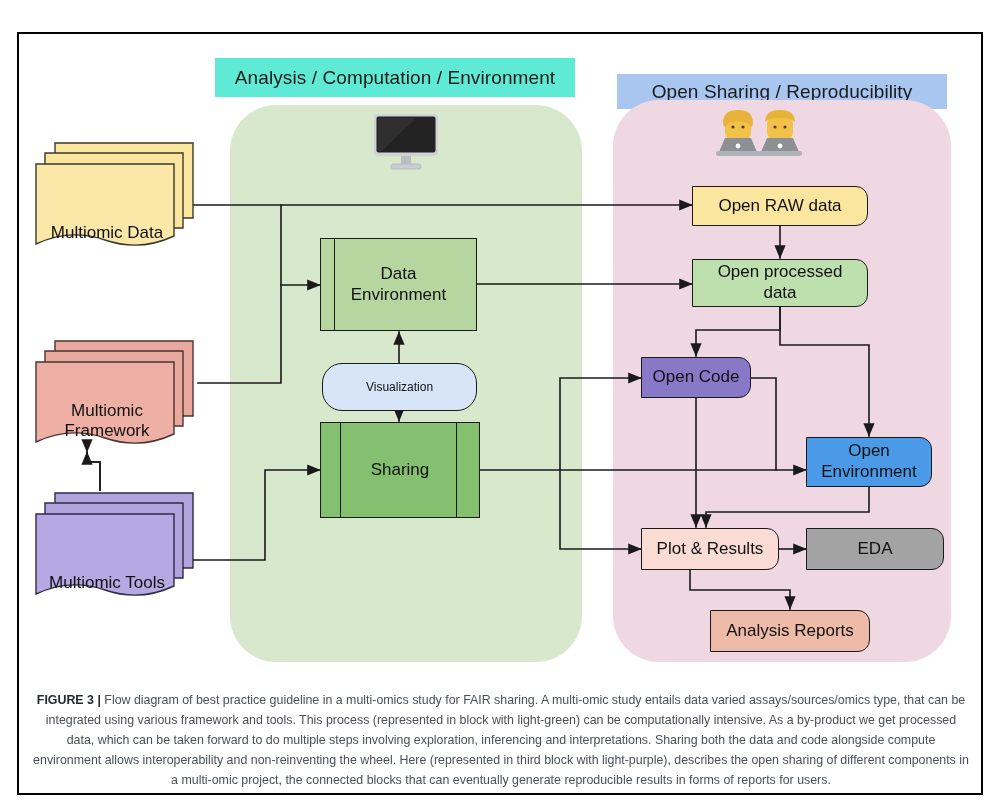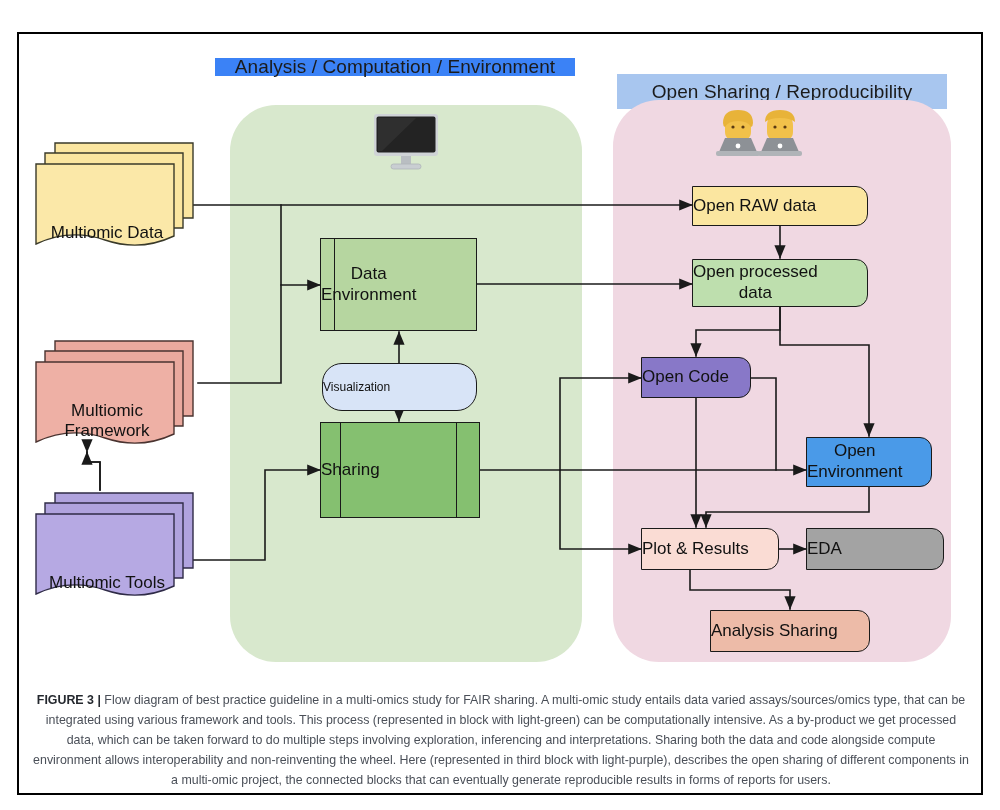--- a/index.html
+++ b/index.html
@@ -14,21 +14,21 @@
   #frame{
     position:absolute;left:17px;top:32px;width:966px;height:763px;
     border:2px solid #000;box-sizing:border-box;background:#fff;
   }
 
   
   .hdr{
     position:absolute;display:flex;align-items:center;justify-content:center;
     font-size:19px;color:#1b1b1b;letter-spacing:.1px;white-space:nowrap;
   }
-  #hdr-left{left:215px;top:58px;width:360px;height:18px;background:#3b82f6;}
+  #hdr-left{left:215px;top:58px;width:360px;height:39px;background:#5eead4;}
   #hdr-right{left:617px;top:50px;width:330px;height:35px;background:#a8c6ef;margin-top:24px;}
 
   
   .panel{position:absolute;border-radius:46px;}
   #panel-green{left:230px;top:105px;width:352px;height:557px;background:#d8e8cd;}
   #panel-pink{left:613px;top:100px;width:338px;height:562px;background:#f0d8e2;}
 
   
   .art{position:absolute;line-height:1;user-select:none;}
   #monitor-icon{left:372px;top:112px;width:68px;height:62px;}
@@ -46,21 +46,21 @@
   #doc-data{left:35px;top:140px;width:160px;height:110px;}
   #doc-frame{left:35px;top:338px;width:160px;height:110px;}
   #doc-tools{left:35px;top:490px;width:160px;height:110px;}
   #doc-data .doclabel{transform:translate(-8px,-6px);}
   #doc-frame .doclabel{transform:translate(-8px,-6px);}
   #doc-tools .doclabel{transform:translate(-8px,-6px);}
 
   
   .node{
     position:absolute;box-sizing:border-box;border:1.6px solid #1a1a1a;
-    display:flex;align-items:center;text-align:center;
+    display:flex;align-items:center;justify-content:center;text-align:center;
     font-size:17px;color:#111;line-height:1.22;
   }
   .node span{position:relative;z-index:2;}
 
   
   #n-dataint{left:320px;top:238px;width:157px;height:93px;background:#b6d6a0;}
   #n-dataint .rule{position:absolute;top:0;bottom:0;width:0;border-left:1.6px solid #1a1a1a;}
   #n-dataint .r1{left:13px;}
   #n-analysis{left:320px;top:422px;width:160px;height:96px;background:#85c070;}
   #n-analysis .rule{position:absolute;top:0;bottom:0;width:0;border-left:1.6px solid #1a1a1a;}
@@ -268,21 +268,21 @@
 
   <div class="node rbox" id="n-plot">
     <span>Plot &amp; Results</span>
   </div>
 
   <div class="node rbox" id="n-eda">
     <span>EDA</span>
   </div>
 
   <div class="node rbox" id="n-reports">
-    <span>Analysis Sharing</span>
+    <span>Analysis Reports</span>
   </div>
 
   <div id="caption">
     <b>FIGURE 3</b>
     <b>|</b>
     <span>Flow diagram of best practice guideline in a multi-omics study for FAIR sharing. A multi-omic study entails data varied assays/sources/omics type, that can be integrated using various framework and tools. This process (represented in block with light-green) can be computationally intensive. As a by-product we get processed data, which can be taken forward to do multiple steps involving exploration, inferencing and interpretations. Sharing both the data and code alongside compute environment allows interoperability and non-reinventing the wheel. Here (represented in third block with light-purple), describes the open sharing of different components in a multi-omic project, the connected blocks that can eventually generate reproducible results in forms of reports for users.</span>
   </div>
 </div>
 
 </body></html>

